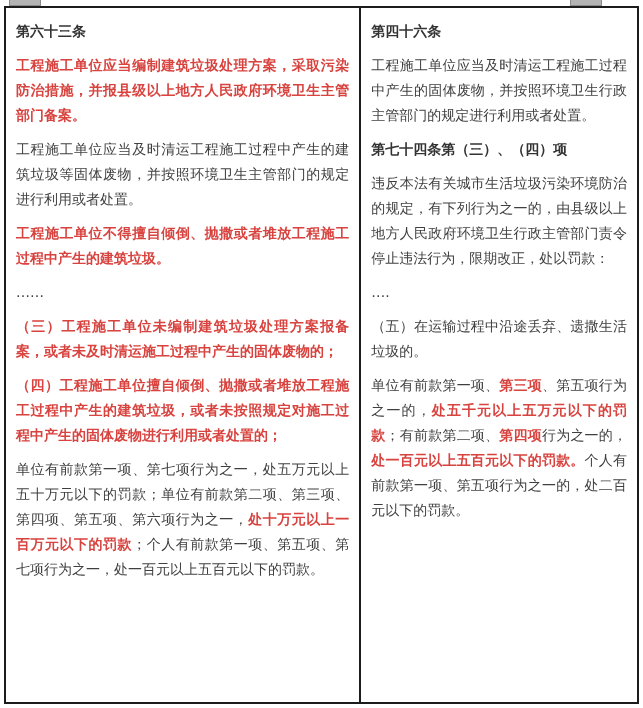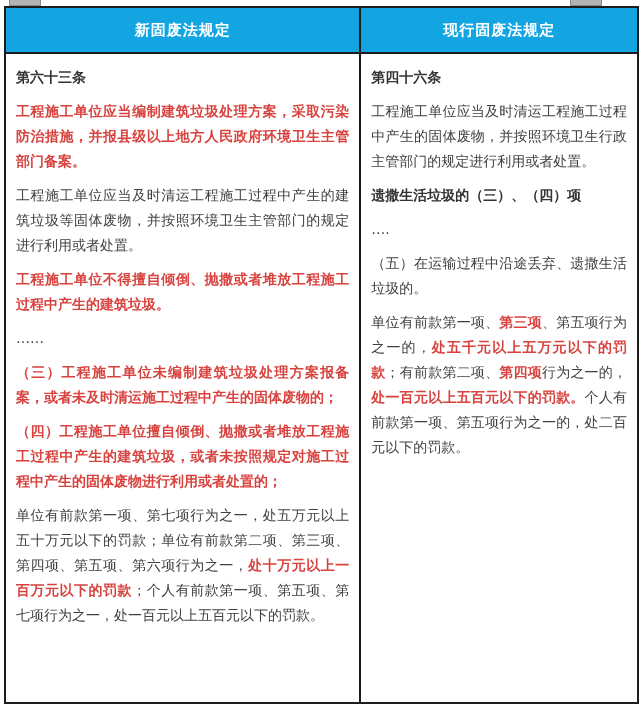--- a/index.html
+++ b/index.html
@@ -32,38 +32,35 @@
   .col span.red{color:var(--red,#d8433f);font-weight:700;}
 </style>
 </head>
 <body>
 
 <div class="stage">
   <div class="artifact a-left"></div>
   <div class="artifact a-right"></div>
 
   <div class="law-table">
-    <div class="thead">
-      <div class="th left">新固废法规定</div>
-      <div class="th right">现行固废法规定</div>
-    </div>
     <div class="tbody">
       <div class="col left">
           <p class="heading"><span class="plain">第六十三条</span></p>
           <p class="text"><span class="red">工程施工单位应当编制建筑垃圾处理方案，采取污染防治措施，并报县级以上地方人民政府环境卫生主管部门备案。</span></p>
           <p class="text"><span class="plain">工程施工单位应当及时清运工程施工过程中产生的建筑垃圾等固体废物，并按照环境卫生主管部门的规定进行利用或者处置。</span></p>
           <p class="text"><span class="red">工程施工单位不得擅自倾倒、抛撒或者堆放工程施工过程中产生的建筑垃圾。</span></p>
           <p class="text"><span class="plain">……</span></p>
           <p class="text"><span class="red">（三）工程施工单位未编制建筑垃圾处理方案报备案，或者未及时清运施工过程中产生的固体废物的；</span></p>
           <p class="text"><span class="red">（四）工程施工单位擅自倾倒、抛撒或者堆放工程施工过程中产生的建筑垃圾，或者未按照规定对施工过程中产生的固体废物进行利用或者处置的；</span></p>
           <p class="text"><span class="plain">单位有前款第一项、第七项行为之一，处五万元以上五十万元以下的罚款；单位有前款第二项、第三项、第四项、第五项、第六项行为之一，</span><span class="red">处十万元以上一百万元以下的罚款</span><span class="plain">；个人有前款第一项、第五项、第七项行为之一，处一百元以上五百元以下的罚款。</span></p>
         </div>
       <div class="col right">
           <p class="heading"><span class="plain">第四十六条</span></p>
           <p class="text"><span class="plain">工程施工单位应当及时清运工程施工过程中产生的固体废物，并按照环境卫生行政主管部门的规定进行利用或者处置。</span></p>
-          <p class="heading"><span class="plain">遗撒生活垃圾的（三）、（四）项</span></p>
+          <p class="heading"><span class="plain">第七十四条第（三）、（四）项</span></p>
+          <p class="text"><span class="plain">违反本法有关城市生活垃圾污染环境防治的规定，有下列行为之一的，由县级以上地方人民政府环境卫生行政主管部门责令停止违法行为，限期改正，处以罚款：</span></p>
           <p class="text"><span class="plain">….</span></p>
           <p class="text"><span class="plain">（五）在运输过程中沿途丢弃、遗撒生活垃圾的。</span></p>
           <p class="text"><span class="plain">单位有前款第一项、</span><span class="red">第三项</span><span class="plain">、第五项行为之一的，</span><span class="red">处五千元以上五万元以下的罚款</span><span class="plain">；有前款第二项、</span><span class="red">第四项</span><span class="plain">行为之一的，</span><span class="red">处一百元以上五百元以下的罚款。</span><span class="plain">个人有前款第一项、第五项行为之一的，处二百元以下的罚款。</span></p>
         </div>
     </div>
   </div>
 </div>
 
 </body></html>

